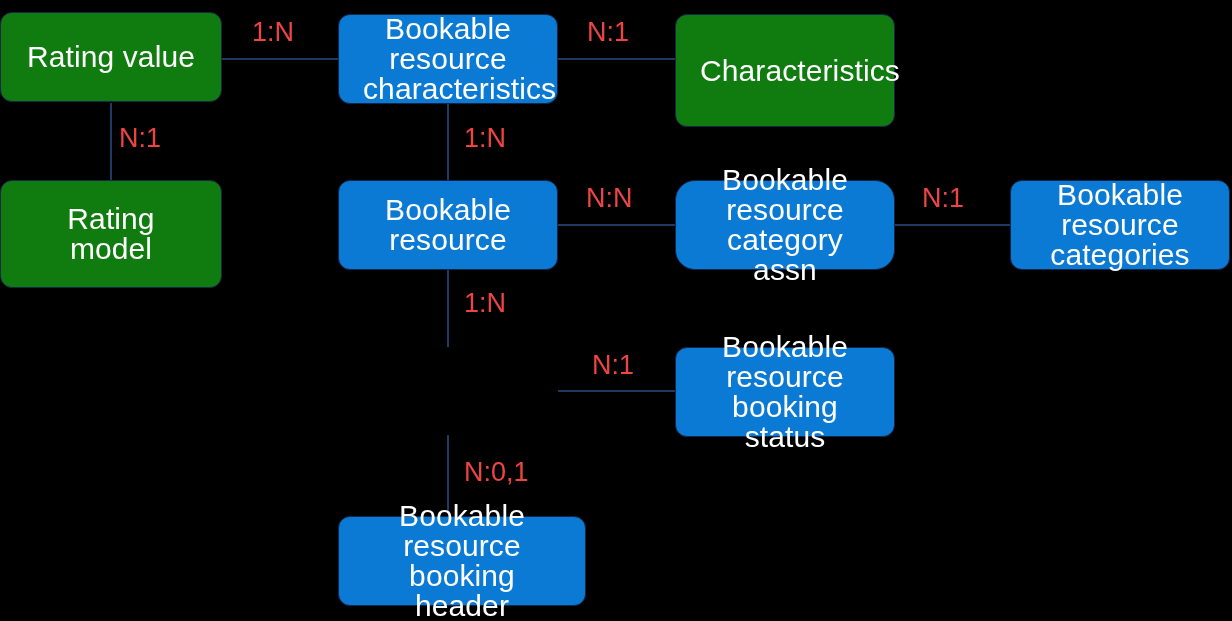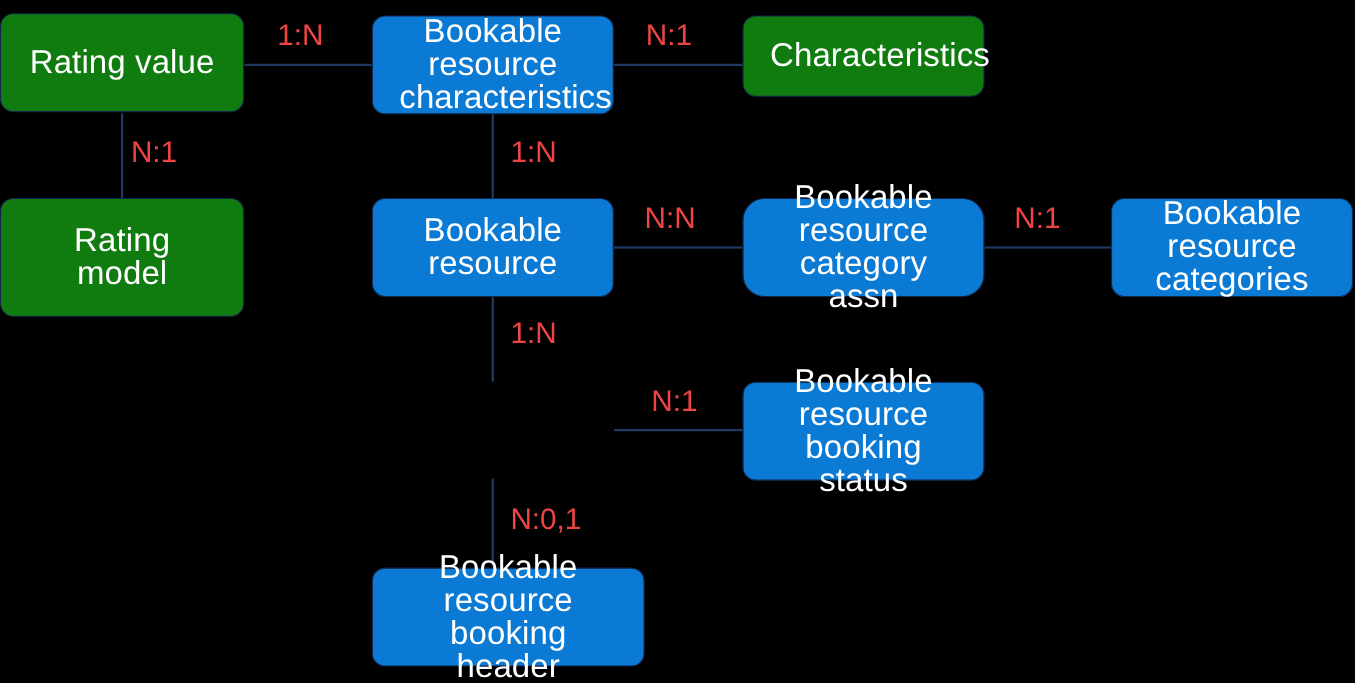--- a/index.html
+++ b/index.html
@@ -108,21 +108,21 @@
   <div class="card-label" style="left:464px; top:457px;">N:0,1</div>
 
   <div class="entity green" style="left:0px; top:12px; width:222px; height:90px;">
     <span>Rating value</span>
   </div>
 
   <div class="entity green" style="left:0px; top:180px; width:222px; height:108px;justify-content:flex-end;">
     <span>Rating model</span>
   </div>
 
-  <div class="entity green" style="left:675px; top:14px; width:220px; height:74px;">
+  <div class="entity green" style="left:675px; top:14px; width:220px; height:113px;">
     <span>Characteristics</span>
   </div>
 
   <div class="entity blue" style="left:338px; top:14px; width:220px; height:90px;">
     <span>Bookable resource characteristics</span>
   </div>
 
   <div class="entity blue" style="left:338px; top:180px; width:220px; height:90px;">
     <span>Bookable resource</span>
   </div>

